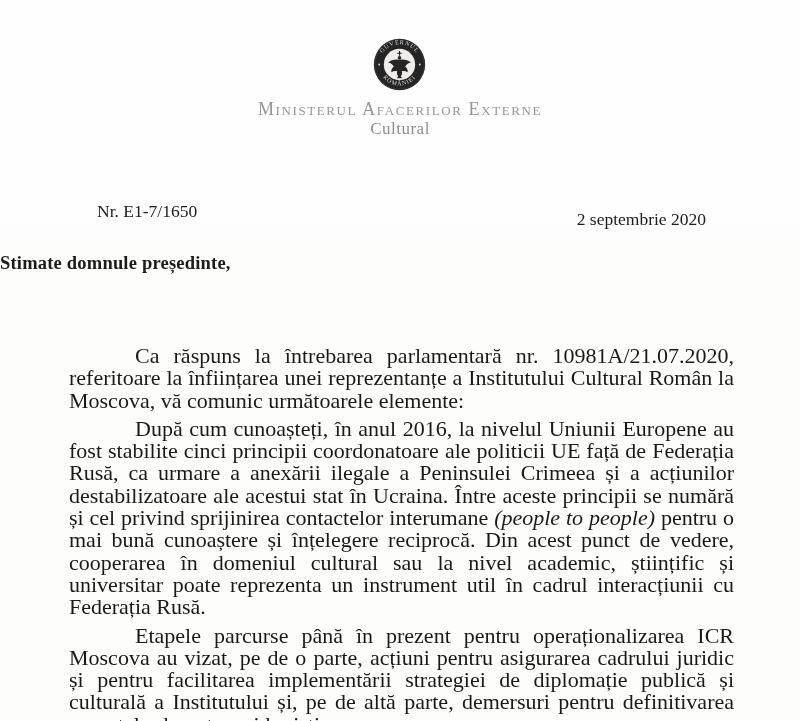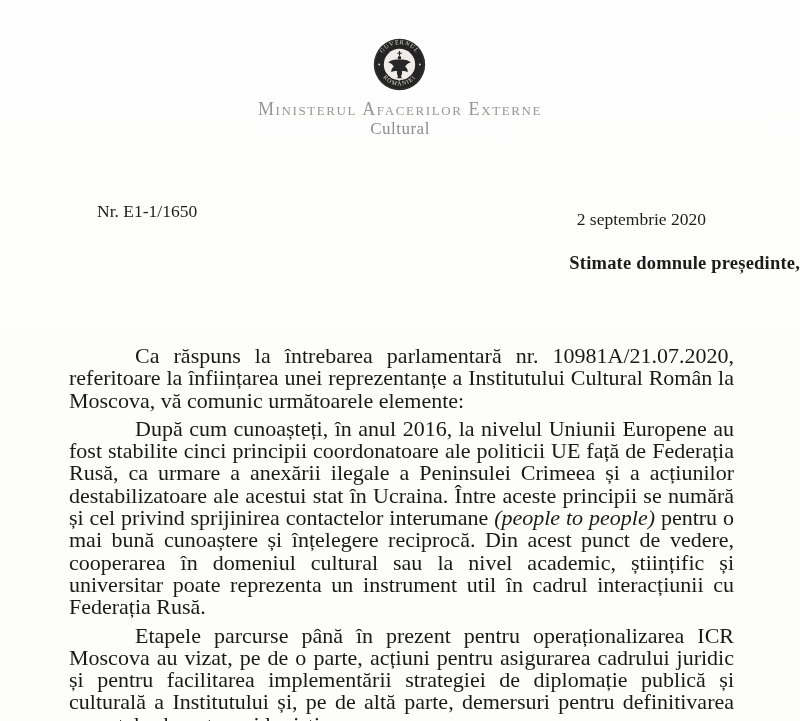--- a/index.html
+++ b/index.html
@@ -57,21 +57,21 @@
     position: absolute;
     right: 94px;
     top: 209px;
     font-size: 17.5px;
   }
   .salutation {
     position: absolute;
     top: 253px;
     left: 0;
     width: 100%;
-    text-align: right;
+    text-align: left;
     font-weight: bold;
     font-size: 18.5px;
     letter-spacing: 0.2px;
   }
   .letter-body {
     position: absolute;
     left: 69px;
     top: 345px;
     width: 665px;
     font-size: 22px;
@@ -128,21 +128,21 @@
                  C 37 30, 39 28.6, 42 28
                  C 39 25, 34 24, 30 25 Z"></path>
       </g>
     </svg>
   </div>
 
   <div class="ministry-name">Ministerul Afacerilor Externe</div>
 
   <div class="minister-title">Cultural</div>
 
-  <div class="reference-number">Nr. E1-1/1650</div>
+  <div class="reference-number">Nr. E1-7/1650</div>
 
   <div class="letter-date">2 septembrie 2020</div>
 
   <div class="salutation">Stimate domnule președinte,</div>
 
   <div class="letter-body">
       <p><span>Ca răspuns la întrebarea parlamentară nr. 10981A/21.07.2020, referitoare la înființarea unei reprezentanțe a Institutului Cultural Român la Moscova, vă comunic următoarele elemente:</span></p>
       <p><span>După cum cunoașteți, în anul 2016, la nivelul Uniunii Europene au fost stabilite cinci principii coordonatoare ale politicii UE față de Federația Rusă, ca urmare a anexării ilegale a Peninsulei Crimeea și a acțiunilor destabilizatoare ale acestui stat în Ucraina. Între aceste principii se numără și cel privind sprijinirea contactelor interumane </span><em>(people to people)</em><span> pentru o mai bună cunoaștere și înțelegere reciprocă. Din acest punct de vedere, cooperarea în domeniul cultural sau la nivel academic, științific și universitar poate reprezenta un instrument util în cadrul interacțiunii cu Federația Rusă.</span></p>
       <p><span>Etapele parcurse până în prezent pentru operaționalizarea ICR Moscova au vizat, pe de o parte, acțiuni pentru asigurarea cadrului juridic și pentru facilitarea implementării strategiei de diplomație publică și culturală a Institutului și, pe de altă parte, demersuri pentru definitivarea aspectelor bugetare și logistice.</span></p>
     </div>

